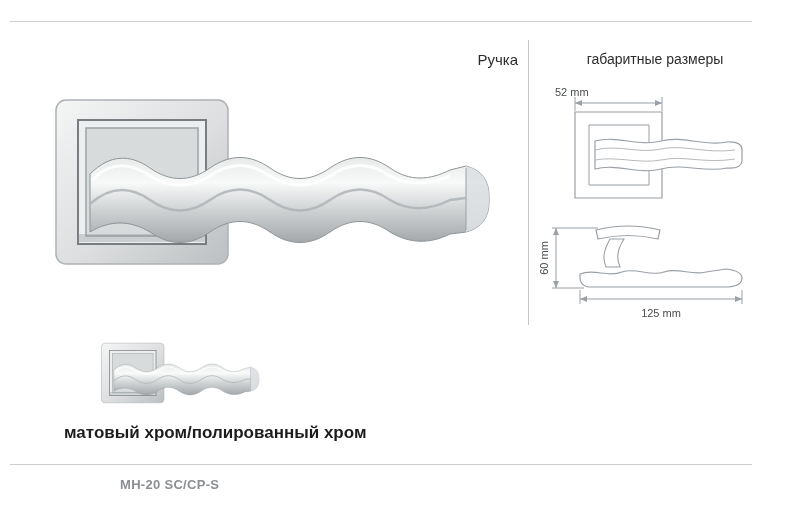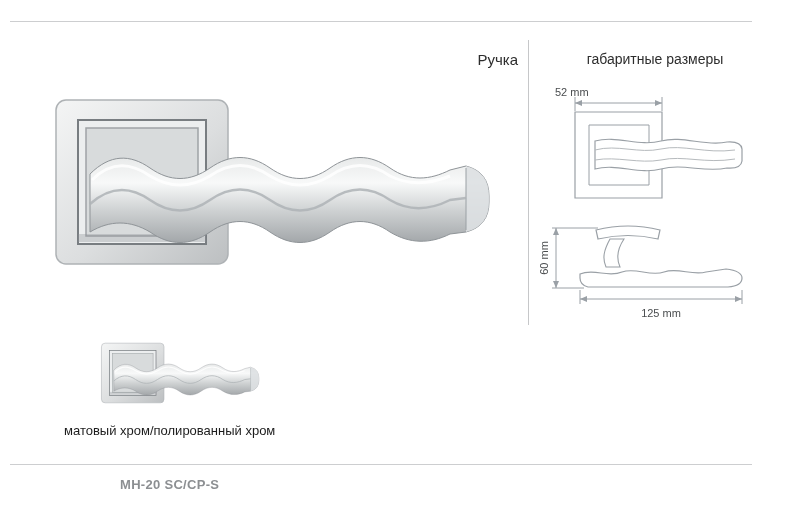--- a/index.html
+++ b/index.html
@@ -71,22 +71,22 @@
   }
   .side-view {
     position: absolute;
     left: 540px;
     top: 218px;
   }
   .finish-label {
     position: absolute;
     left: 64px;
     top: 423px;
-    font-size: 13px;
-    font-weight: normal;
+    font-size: 17px;
+    font-weight: bold;
     color: #1c1c1c;
   }
   .product-code {
     position: absolute;
     left: 120px;
     top: 477px;
     font-size: 13px;
     font-weight: bold;
     color: #8c8f92;
     letter-spacing: 0.3px;

